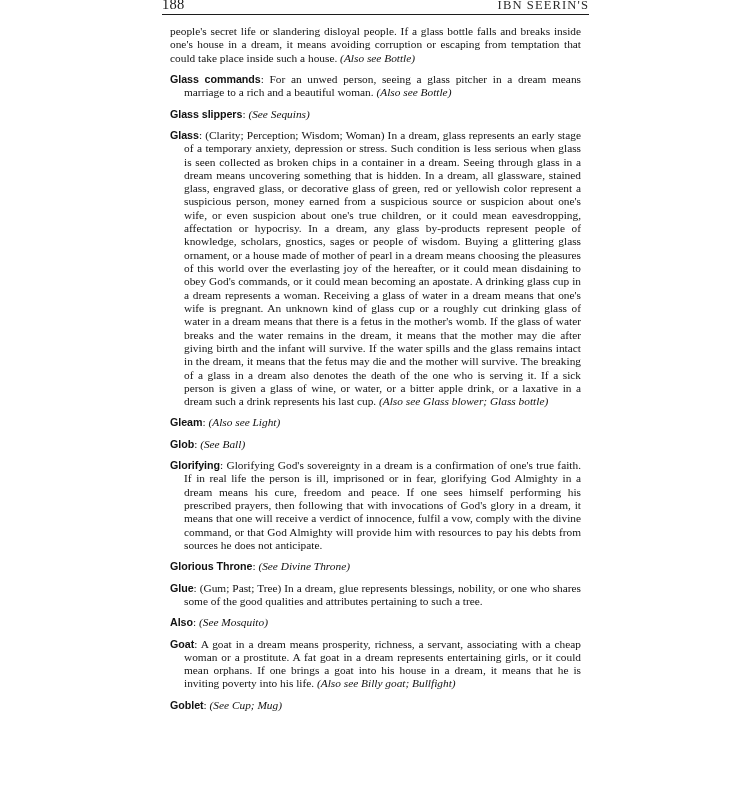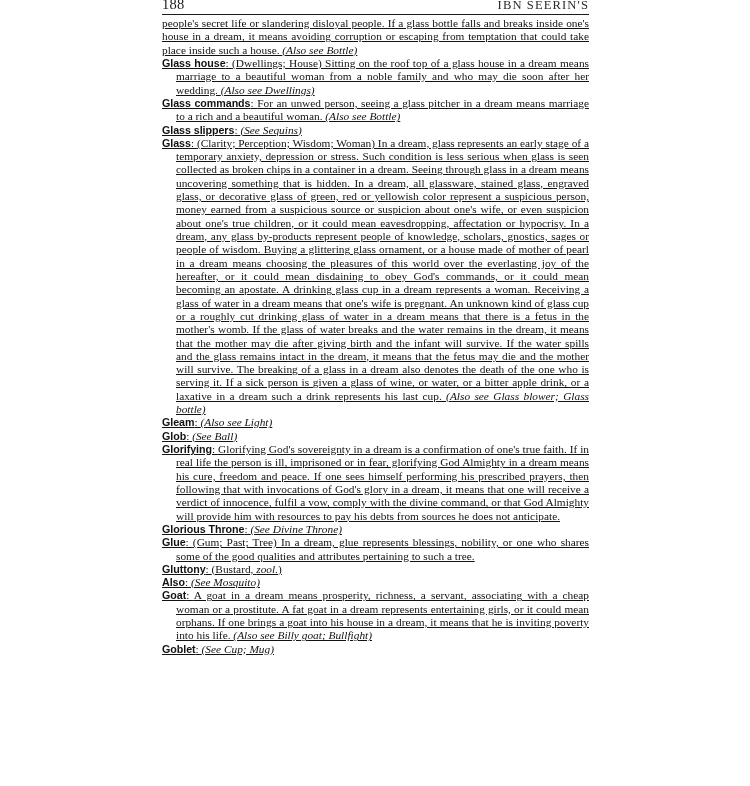--- a/index.html
+++ b/index.html
@@ -64,29 +64,28 @@
 
   
   .column {
     position: absolute;
     left: 162px;
     top: 17px;
     width: 427px;
   }
 
   .entry {
-    margin: 0;
+    margin: 8px;
     padding: 0 0 0 14px;
     text-indent: -14px;
     font-size: 11.35px;
     line-height: 13.32px;
     text-align: justify;
     text-justify: inter-word;
     color: #121212;
-    text-decoration: underline;
     -webkit-font-smoothing: antialiased;
   }
   .entry + .entry {
     margin-top: 0px;
   }
   
   .entry.continuation {
     padding-left: 0;
     text-indent: 0;
   }
@@ -110,28 +109,26 @@
 <div id="page">
 
   <div class="running-head">
     <span class="folio">188</span>
     <span class="book-title">IBN SEERIN'S</span>
   </div>
   <div class="head-rule"></div>
 
   <div class="column" id="entries-column">
       <p class="entry continuation"><span>people's secret life or slandering disloyal people. If a glass bottle falls and breaks inside one's house in a dream, it means avoiding corruption or escaping from temptation that could take place inside such a house. </span><span class="xref">(Also see Bottle)</span></p>
-      <p class="entry"><span class="hw">Glass house</span><span>: </span><span>(Dwellings; House) Sitting on the roof top of a glass house in a dream means marriage to a beautiful woman from a noble family and who may die soon after her wedding. </span><span class="xref">(Also see Dwellings)</span></p>
       <p class="entry"><span class="hw">Glass commands</span><span>: </span><span>For an unwed person, seeing a glass pitcher in a dream means marriage to a rich and a beautiful woman. </span><span class="xref">(Also see Bottle)</span></p>
       <p class="entry"><span class="hw">Glass slippers</span><span>: </span><span class="xref">(See Sequins)</span></p>
       <p class="entry"><span class="hw">Glass</span><span>: </span><span>(Clarity; Perception; Wisdom; Woman) In a dream, glass represents an early stage of a temporary anxiety, depression or stress. Such condition is less serious when glass is seen collected as broken chips in a container in a dream. Seeing through glass in a dream means uncovering something that is hidden. In a dream, all glassware, stained glass, engraved glass, or decorative glass of green, red or yellowish color represent a suspicious person, money earned from a suspicious source or suspicion about one's wife, or even suspicion about one's true children, or it could mean eavesdropping, affectation or hypocrisy. In a dream, any glass by-products represent people of knowledge, scholars, gnostics, sages or people of wisdom. Buying a glittering glass ornament, or a house made of mother of pearl in a dream means choosing the pleasures of this world over the everlasting joy of the hereafter, or it could mean disdaining to obey God's commands, or it could mean becoming an apostate. A drinking glass cup in a dream represents a woman. Receiving a glass of water in a dream means that one's wife is pregnant. An unknown kind of glass cup or a roughly cut drinking glass of water in a dream means that there is a fetus in the mother's womb. If the glass of water breaks and the water remains in the dream, it means that the mother may die after giving birth and the infant will survive. If the water spills and the glass remains intact in the dream, it means that the fetus may die and the mother will survive. The breaking of a glass in a dream also denotes the death of the one who is serving it. If a sick person is given a glass of wine, or water, or a bitter apple drink, or a laxative in a dream such a drink represents his last cup. </span><span class="xref">(Also see Glass blower; Glass bottle)</span></p>
       <p class="entry"><span class="hw">Gleam</span><span>: </span><span class="xref">(Also see Light)</span></p>
       <p class="entry"><span class="hw">Glob</span><span>: </span><span class="xref">(See Ball)</span></p>
       <p class="entry"><span class="hw">Glorifying</span><span>: </span><span>Glorifying God's sovereignty in a dream is a confirmation of one's true faith. If in real life the person is ill, imprisoned or in fear, glorifying God Almighty in a dream means his cure, freedom and peace. If one sees himself performing his prescribed prayers, then following that with invocations of God's glory in a dream, it means that one will receive a verdict of innocence, fulfil a vow, comply with the divine command, or that God Almighty will provide him with resources to pay his debts from sources he does not anticipate.</span></p>
       <p class="entry"><span class="hw">Glorious Throne</span><span>: </span><span class="xref">(See Divine Throne)</span></p>
       <p class="entry"><span class="hw">Glue</span><span>: </span><span>(Gum; Past; Tree) In a dream, glue represents blessings, nobility, or one who shares some of the good qualities and attributes pertaining to such a tree.</span></p>
-      <p class="entry"><span class="hw">Gluttony</span><span>: </span><span>(Bustard, </span><span class="it">zool.</span><span>)</span></p>
       <p class="entry"><span class="hw">Also</span><span>: </span><span class="xref">(See Mosquito)</span></p>
       <p class="entry"><span class="hw">Goat</span><span>: </span><span>A goat in a dream means prosperity, richness, a servant, associating with a cheap woman or a prostitute. A fat goat in a dream represents entertaining girls, or it could mean orphans. If one brings a goat into his house in a dream, it means that he is inviting poverty into his life. </span><span class="xref">(Also see Billy goat; Bullfight)</span></p>
       <p class="entry"><span class="hw">Goblet</span><span>: </span><span class="xref">(See Cup; Mug)</span></p>
     </div>
 
 </div>
 
 </body></html>

